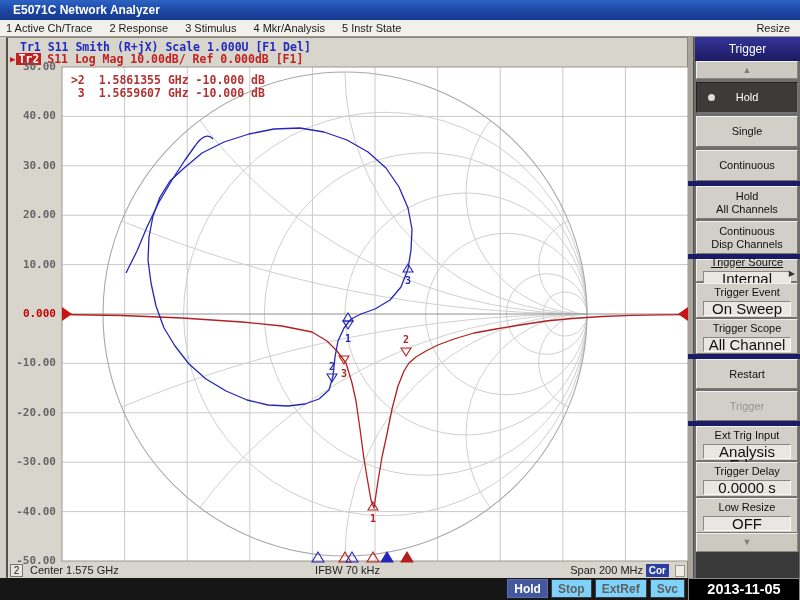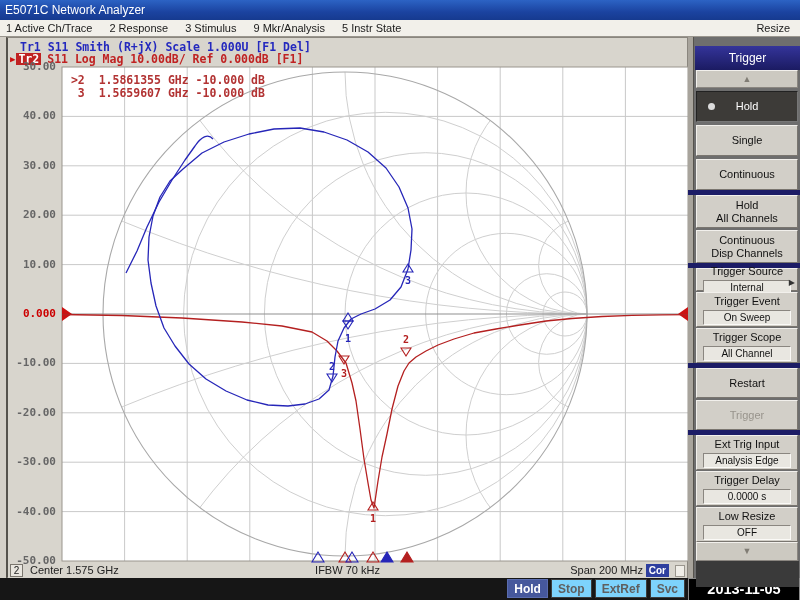--- a/index.html
+++ b/index.html
@@ -3,21 +3,21 @@
 <meta charset="utf-8">
 <style>
   * { box-sizing: border-box; margin: 0; padding: 0; }
   html,body { width:800px; height:600px; overflow:hidden; }
   body { font-family:"Liberation Sans", sans-serif; background:#d4d0c8; }
   .screen { position:relative; width:800px; height:600px; background:#d4d0c8; overflow:hidden; }
 
   
   .titlebar { position:absolute; left:0; top:0; width:800px; height:20px;
     background:linear-gradient(180deg,#2c63c4 0%,#1b43a0 60%,#163a8f 100%);
-    color:#fff; font-size:12px; font-weight:normal; line-height:20px; padding-left:5px; }
+    color:#fff; font-size:12px; font-weight:bold; line-height:20px; padding-left:13px; }
 
   
   .menubar { position:absolute; left:0; top:20px; width:800px; height:17px;
     background:#f2f0ea; border-bottom:1px solid #9a968e; display:flex; align-items:center;
     font-size:11px; color:#1a1a1a; padding-left:6px; gap:17px; }
   .menu-item { cursor:default; white-space:nowrap; }
   .menu-resize { margin-left:auto; padding-right:10px; }
 
   
   .chwin { position:absolute; left:6px; top:37px; width:682px; height:541px;
@@ -59,60 +59,60 @@
     color:#5f5f5f; background:#7dd3fc; border:1px solid #3c3c3c; }
   .sb-cell.on { color:#fff; background:#46589c; border-color:#5a6cae; }
   .datepanel { position:absolute; left:688px; top:578px; width:112px; height:22px; background:#000;
     border:1px solid #8a8a8a; border-bottom:none; color:#fff; font-size:14.5px; font-weight:bold;
     text-align:center; line-height:20px; letter-spacing:0px; }
 
   
   .sidebar { position:absolute; left:688px; top:37px; width:112px; height:541px; background:#6e6e6e; }
   .sb-groove { position:absolute; left:0; top:0; width:6px; height:541px; background:#a8a49c;
     border-right:1px solid #55524c; }
-  .sb-col { position:absolute; left:7px; top:9px; width:105px; height:541px; display:flex;
+  .sb-col { position:absolute; left:7px; top:0; width:105px; height:541px; display:flex;
     flex-direction:column; }
   .sk-header { height:24px; background:linear-gradient(180deg,#34349a,#1b1b62); color:#fff;
     font-size:12px; text-align:center; line-height:24px; flex:none; }
   .sk-scroll { height:18px; flex:none; background:#ccc9c1; border:1px solid #8a8680;
     border-top-color:#f2f0ec; border-left-color:#f2f0ec; text-align:center; line-height:16px;
     font-size:9px; color:#807c74; margin:0 2px 0 1px; }
   .sk-scroll.down { height:19px; }
   .sk-sep { height:5px; flex:none; background:#1c1c66; margin-left:-7px; width:112px; }
   .sk-gap1 { height:1px; flex:none; } .sk-gap2 { height:2px; flex:none; } .sk-gap3 { height:3px; flex:none; }
   .sk-btn { flex:none; background:#d2cfc8; border:1px solid #7a7670; border-top-color:#f2f0ec;
     border-left-color:#f2f0ec; color:#111; font-size:11px; display:flex; flex-direction:column;
     align-items:center; justify-content:center; text-align:center; line-height:13px;
     margin:0 2px 0 1px; position:relative; }
   .sk-btn.sel { background:#3d3b38; border-color:#777; border-top-color:#222; border-left-color:#222;
     color:#fff; }
   .sk-btn.sel .dot { position:absolute; left:11px; top:50%; margin-top:-3.5px; width:7px; height:7px;
     border-radius:50%; background:#dcdcdc; }
   .sk-btn.dis { color:#98948c; }
   .sk-val { width:88px; height:15px; background:#e9e7e1; border:1px solid #8a8680;
-    border-bottom-color:#fbfaf7; border-right-color:#fbfaf7; font-size:10px; line-height:13px;
+    border-bottom-color:#fbfaf7; border-right-color:#fbfaf7; font-size:15px; line-height:13px;
     margin-top:2px; }
   .sk-arrow { position:absolute; right:2px; top:50%; margin-top:-4px; font-size:8px; color:#333; }
   .sk-fill { flex:1; background:#3a3a3a; margin:0 1px; }
 </style>
 </head>
 <body>
 
 <div class="screen">
 
   <div class="titlebar">
     <span>E5071C Network Analyzer</span>
   </div>
 
   <div class="menubar" id="menubar">
 
     <span class="menu-item">1 Active Ch/Trace</span>
       <span class="menu-item">2 Response</span>
       <span class="menu-item">3 Stimulus</span>
-      <span class="menu-item">9 Mkr/Analysis</span>
+      <span class="menu-item">4 Mkr/Analysis</span>
       <span class="menu-item">5 Instr State</span>
       <span class="menu-resize">Resize</span>
   </div>
 
   <div class="chwin">
     <svg id="plot" width="682" height="541" viewBox="6 37 682 541">
 
       <rect x="60" y="66" width="626" height="494" fill="#ffffff" stroke="none"></rect>
 
       <g stroke="#c9c9c9" stroke-width="1" fill="none">
@@ -255,21 +255,21 @@
         <div class="sk-btn" style="height: 33px;">
           <div>Hold</div>
           <div>All Channels</div>
         </div>
         <div class="sk-gap2"></div>
         <div class="sk-btn" style="height: 33px;">
           <div>Continuous</div>
           <div>Disp Channels</div>
         </div>
         <div class="sk-sep"></div>
-        <div class="sk-btn" style="height: 23px;">
+        <div class="sk-btn" style="height: 23px; text-decoration: underline;">
           <div>Trigger Source</div>
           <div class="sk-val">Internal</div>
           <span class="sk-arrow">▶</span>
         </div>
         <div class="sk-gap1"></div>
         <div class="sk-btn" style="height: 35px;">
           <div>Trigger Event</div>
           <div class="sk-val">On Sweep</div>
         </div>
         <div class="sk-gap1"></div>

